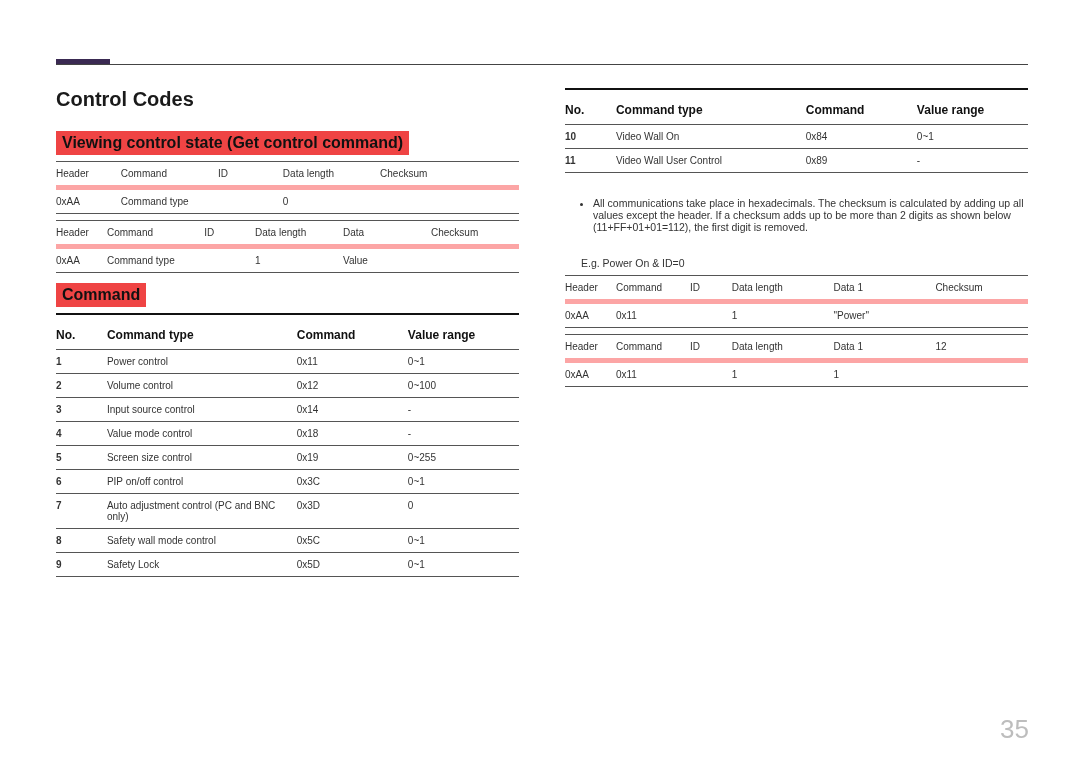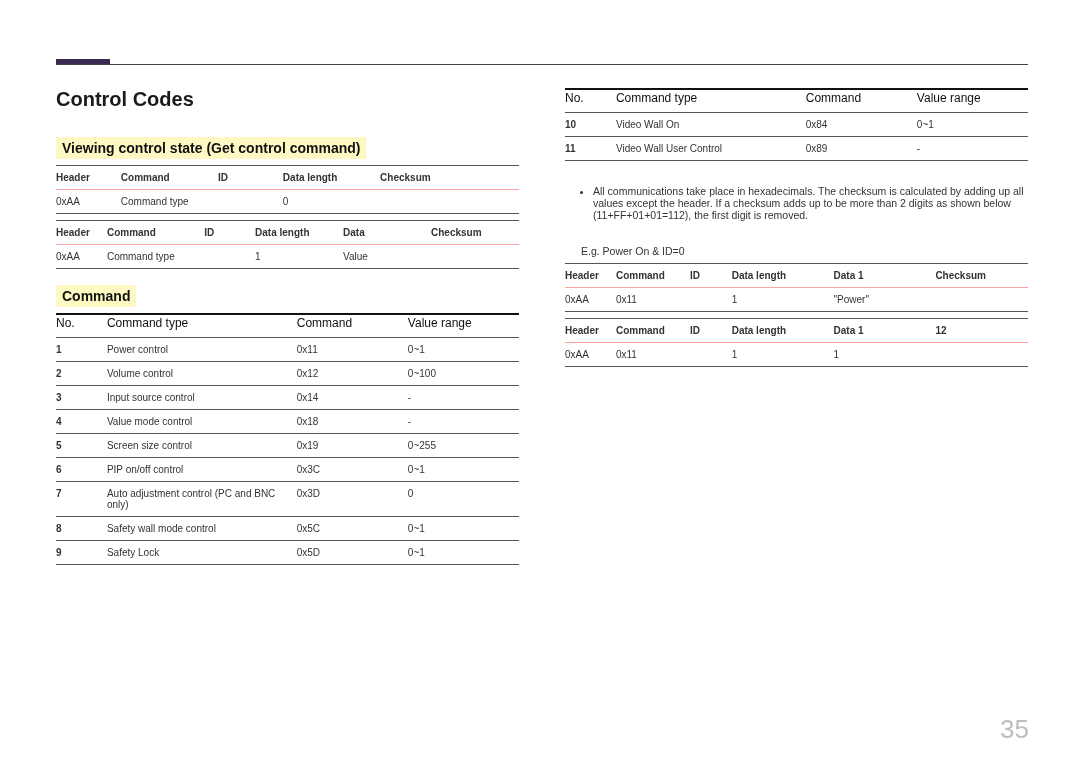--- a/index.html
+++ b/index.html
@@ -52,54 +52,54 @@
     min-width: 0;
   }
   h1.title {
     font-size: 20px;
     font-weight: bold;
     margin: 0 0 16px 0;
     color: #1a1a1a;
   }
   .sub {
     display: inline-block;
-    background: #fef9c3;
+    background: #ef4444;
     color: #111;
-    font-size: 14px;
+    font-size: 16px;
     font-weight: bold;
     padding: 3px 6px;
-    margin: 10px 0 6px 0;
+    margin: 4px 0 6px 0;
   }
   table {
     width: 100%;
     border-collapse: collapse;
     font-size: 10px;
     color: #333;
   }
   td, th {
     text-align: left;
     font-weight: normal;
     padding: 6px 4px 6px 0;
     vertical-align: top;
   }
   .hdr td, .hdr th {
     border-top: 1px solid #555;
-    border-bottom: 1px solid #fca5a5;
-    font-weight: bold;
+    border-bottom: 5px solid #fca5a5;
+    font-weight: normal;
     color: #333;
   }
   .row td {
     border-bottom: 1px solid #555;
   }
   .cmd-head td, .cmd-head th {
     font-size: 12px;
-    font-weight: normal;
+    font-weight: bold;
     border-top: 2px solid #111;
     border-bottom: 1px solid #555;
-    padding: 1px 4px 7px 0;
+    padding: 13px 4px 7px 0;
     color: #111;
   }
   .bullets {
     font-size: 10.5px;
     color: #333;
     margin: 24px 0;
     padding-left: 28px;
   }
   .bullets li {
     margin-bottom: 2px;

